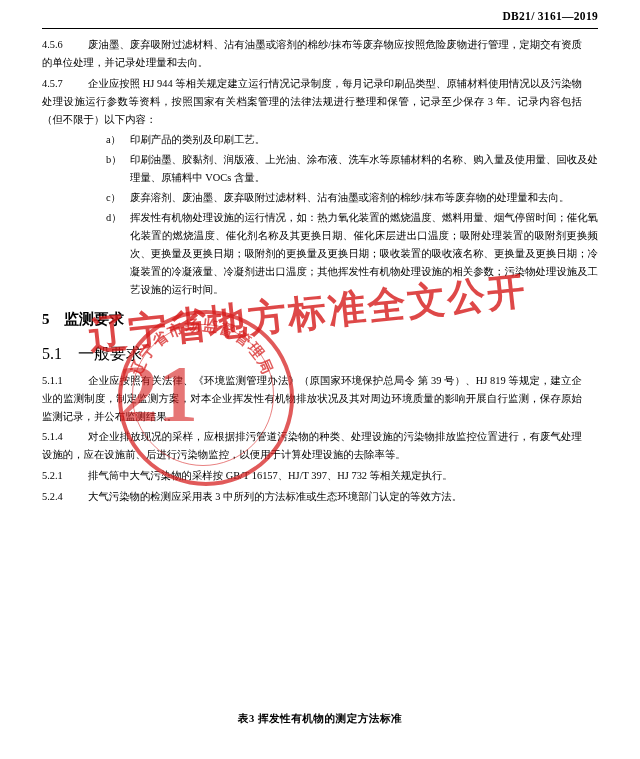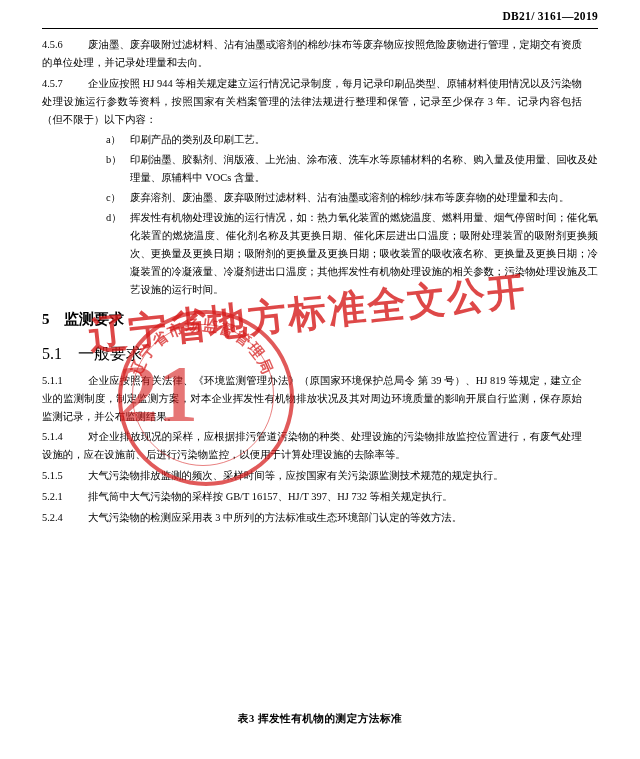--- a/index.html
+++ b/index.html
@@ -197,23 +197,20 @@
 
     <p class="sub-head">
       <span class="n">5.1</span><span>一般要求</span>
     </p>
 
     <p class="para">
       <span class="num">5.1.1</span><span>企业应按照有关法律、《环境监测管理办法》（原国家环境保护总局令 第 39 号）、HJ 819 等规定，建立企业的监测制度，制定监测方案，对本企业挥发性有机物排放状况及其对周边环境质量的影响开展自行监测，保存原始监测记录，并公布监测结果。</span>
     </p>
     <p class="para">
       <span class="num">5.1.4</span><span>对企业排放现况的采样，应根据排污管道污染物的种类、处理设施的污染物排放监控位置进行，有废气处理设施的，应在设施前、后进行污染物监控，以便用于计算处理设施的去除率等。</span>
-    </p>
-    <p class="para">
-      <span class="num">5.1.5</span><span>大气污染物排放监测的频次、采样时间等，应按国家有关污染源监测技术规范的规定执行。</span>
     </p>
 
 
     <p class="para">
       <span class="num">5.2.1</span><span>排气筒中大气污染物的采样按 GB/T 16157、HJ/T 397、HJ 732 等相关规定执行。</span>
     </p>
     <p class="para">
       <span class="num">5.2.4</span><span>大气污染物的检测应采用表 3 中所列的方法标准或生态环境部门认定的等效方法。</span>
     </p>
 

